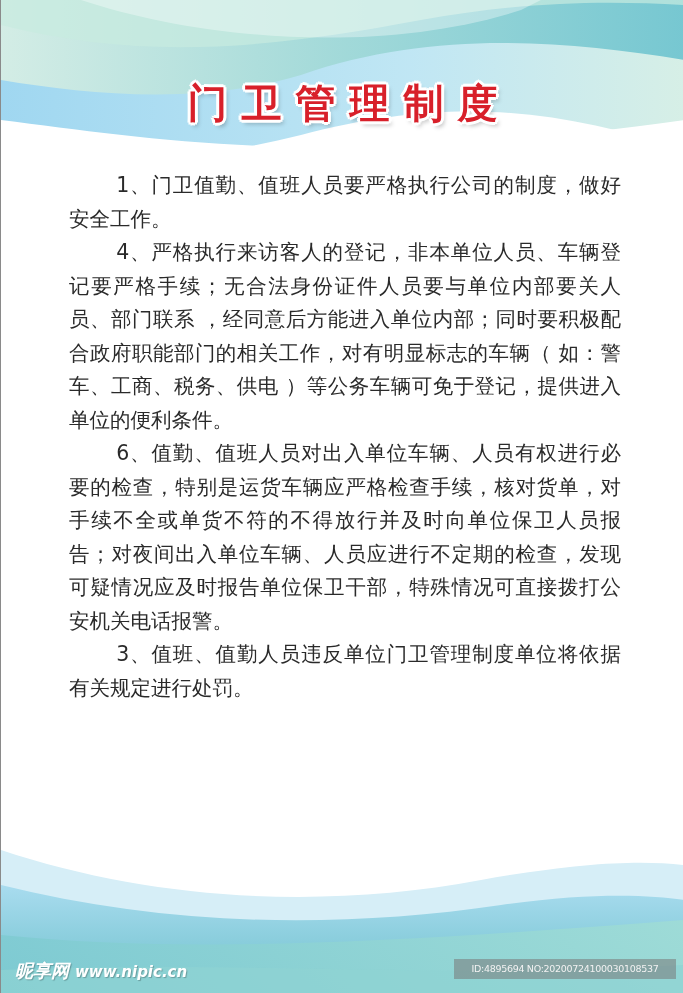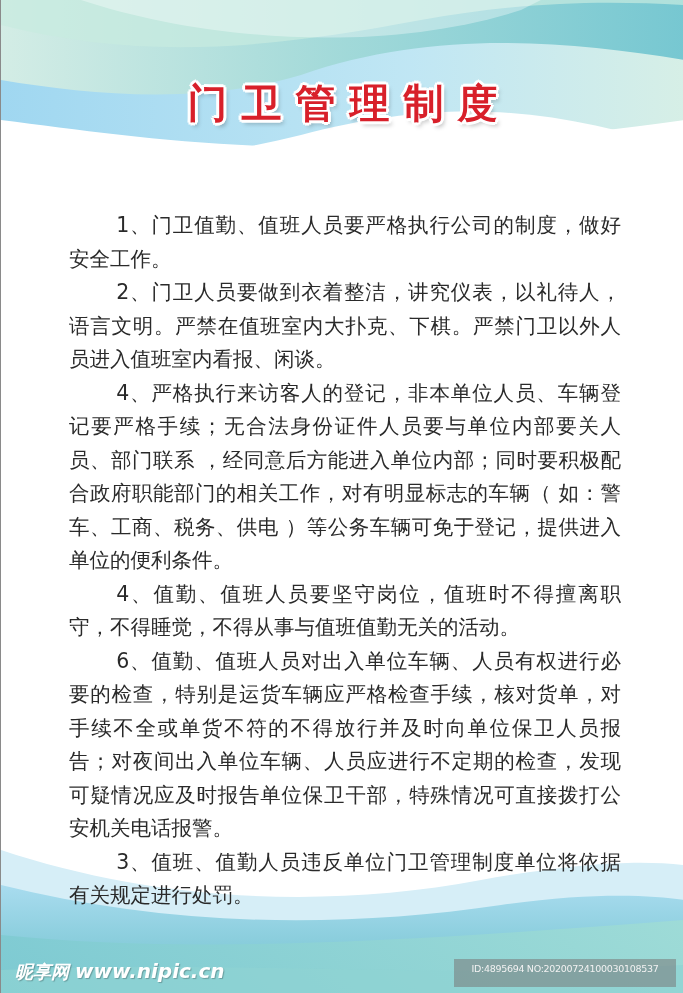--- a/index.html
+++ b/index.html
@@ -15,34 +15,34 @@
     position: absolute; left: 7px; top: 68px; width: 683px; text-align: center;
     font-family: "DejaVu Sans", sans-serif; font-weight: bold;
     font-size: 40px; letter-spacing: 14px; color: #d8202a;
     text-shadow: 0 0 2px #fff, 2px 2px 0 #fff, -2px -2px 0 #fff, 2px -2px 0 #fff, -2px 2px 0 #fff,
                  3px 0 0 #fff, -3px 0 0 #fff, 0 3px 0 #fff, 0 -3px 0 #fff, 3px 4px 4px rgba(0,0,0,0.25);
     line-height: 70px;
   }
   .content {
     position: absolute; left: 68px; top: 169px; width: 552px;
     font-family: "DejaVu Sans", sans-serif; font-size: 20.5px; color: #2a2a2a;
-    line-height: 33.5px; text-align: justify; margin-top: 40px;
+    line-height: 33.5px; text-align: justify;
   }
   .para { text-indent: 2.3em; margin: 0; }
   .watermark {
     position: absolute; left: 0; top: 955px; width: 683px; height: 38px;
   }
   .wm-logo {
     position: absolute; left: 14px; top: 4px;
     font-family: "DejaVu Sans", sans-serif; font-style: italic; font-weight: bold;
     font-size: 18px; color: #ffffff; text-shadow: 1px 1px 1px rgba(0,0,0,0.25);
   }
-  .wm-logo .url { font-size: 20px; margin-left: 6px; }
+  .wm-logo .url { font-size: 15px; margin-left: 6px; }
   .wm-id {
-    position: absolute; left: 453px; top: 4px; width: 222px; height: 28px;
+    position: absolute; left: 453px; top: 4px; width: 222px; height: 20px;
     background: rgba(120,120,120,0.55); color: #f2f2f2;
     font-family: "DejaVu Sans", sans-serif; font-size: 9.5px; line-height: 20px;
     text-align: center; letter-spacing: -0.3px;
   }
 </style>
 </head>
 <body>
 
 <div class="poster">
 
@@ -82,23 +82,21 @@
     <path d="M0,10 C150,60 320,70 480,40 C580,22 640,20 683,25 L683,153 L0,153 Z" fill="#d6eef7"></path>
     <path d="M0,45 C160,85 330,90 500,65 C590,52 650,55 683,60 L683,153 L0,153 Z" fill="url(#gb1)"></path>
     <path d="M0,95 C200,115 420,100 683,80 L683,153 L0,153 Z" fill="url(#gb2)" opacity="0.9"></path>
     <path d="M0,130 C250,120 450,140 683,125 L683,153 L0,153 Z" fill="#8fd3d3" opacity="0.7"></path>
   </svg>
 
   <div class="title">门卫管理制度</div>
 
   <div class="content">
     <p class="para">1、门卫值勤、值班人员要严格执行公司的制度，做好安全工作。</p>
-    <p class="para">2、门卫人员要做到衣着整洁，讲究仪表，以礼待人，语言文明。严禁在值班室内大扑克、下棋。严禁门卫以外人员进入值班室内看报、闲谈。</p>
     <p class="para">4、严格执行来访客人的登记，非本单位人员、车辆登记要严格手续；无合法身份证件人员要与单位内部要关人员、部门联系 ，经同意后方能进入单位内部；同时要积极配合政府职能部门的相关工作，对有明显标志的车辆（ 如：警车、工商、税务、供电 ）等公务车辆可免于登记，提供进入单位的便利条件。</p>
-    <p class="para">4、值勤、值班人员要坚守岗位，值班时不得擅离职守，不得睡觉，不得从事与值班值勤无关的活动。</p>
     <p class="para">6、值勤、值班人员对出入单位车辆、人员有权进行必要的检查，特别是运货车辆应严格检查手续，核对货单，对手续不全或单货不符的不得放行并及时向单位保卫人员报告；对夜间出入单位车辆、人员应进行不定期的检查，发现可疑情况应及时报告单位保卫干部，特殊情况可直接拨打公安机关电话报警。</p>
     <p class="para">3、值班、值勤人员违反单位门卫管理制度单位将依据有关规定进行处罚。</p>
   </div>
 
   <div class="watermark">
     <div class="wm-logo">
       <span>昵享网</span><span class="url">www.nipic.cn</span>
     </div>
     <div class="wm-id">ID:4895694 NO:20200724100030108537</div>
   </div>

